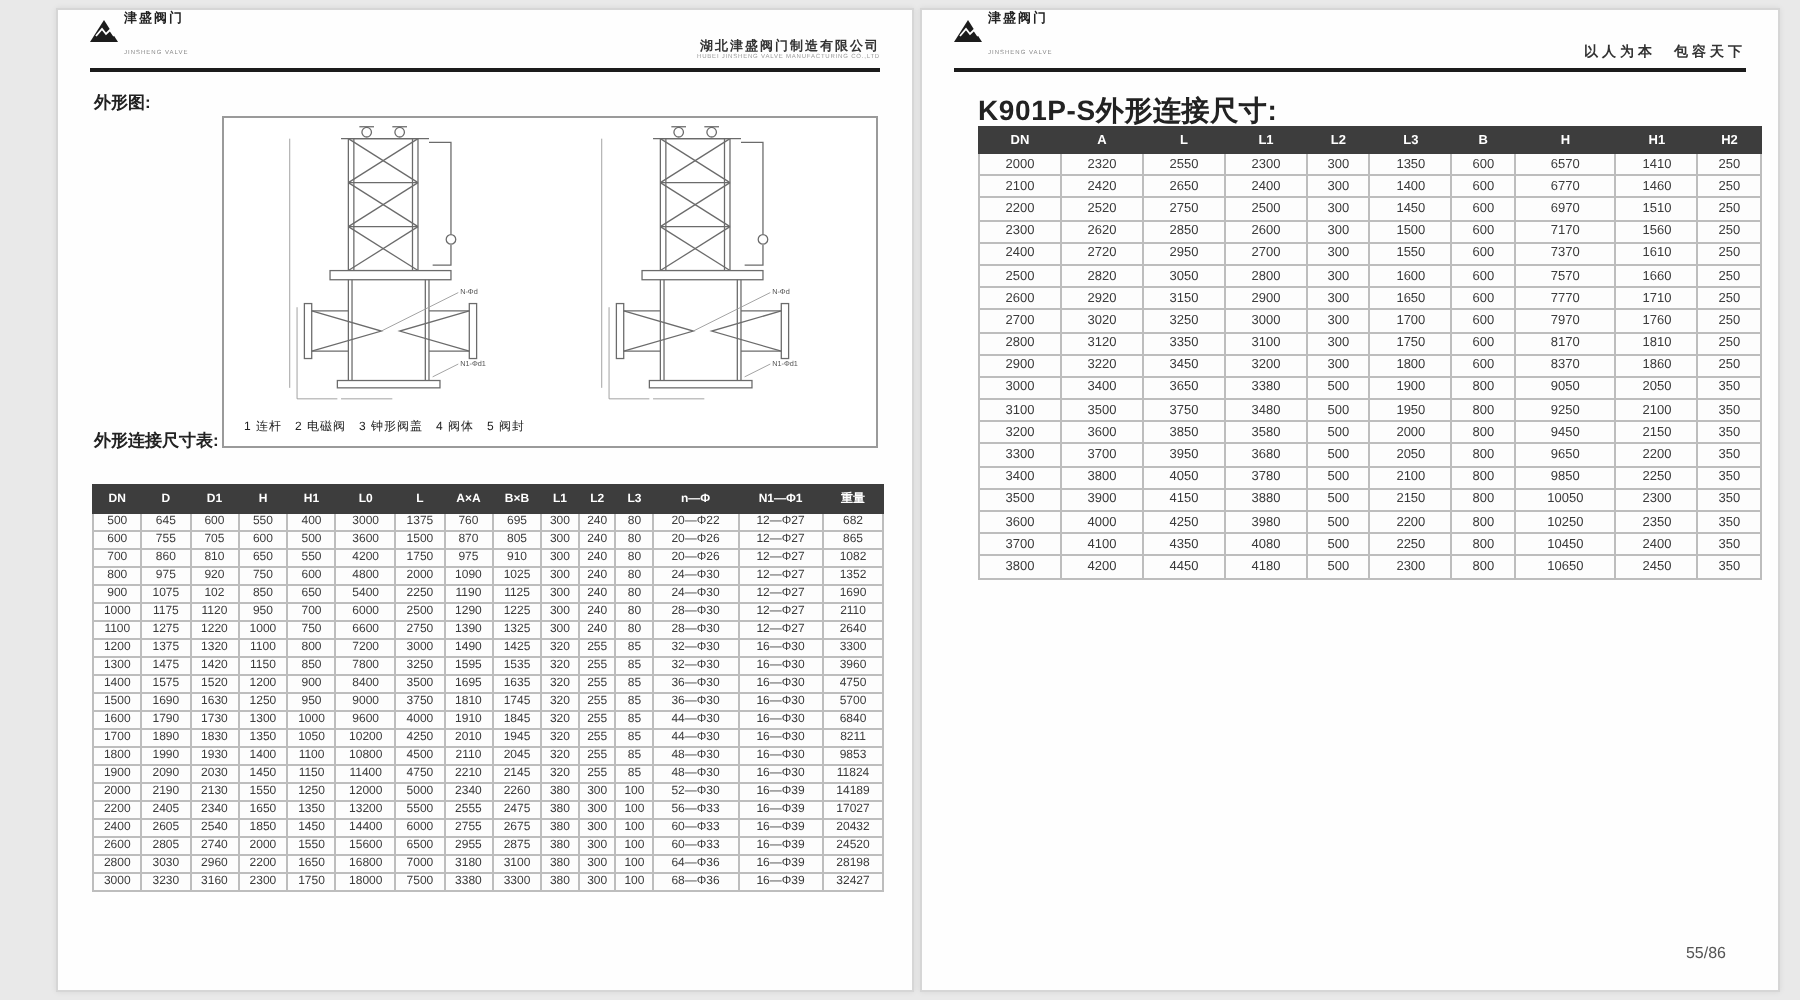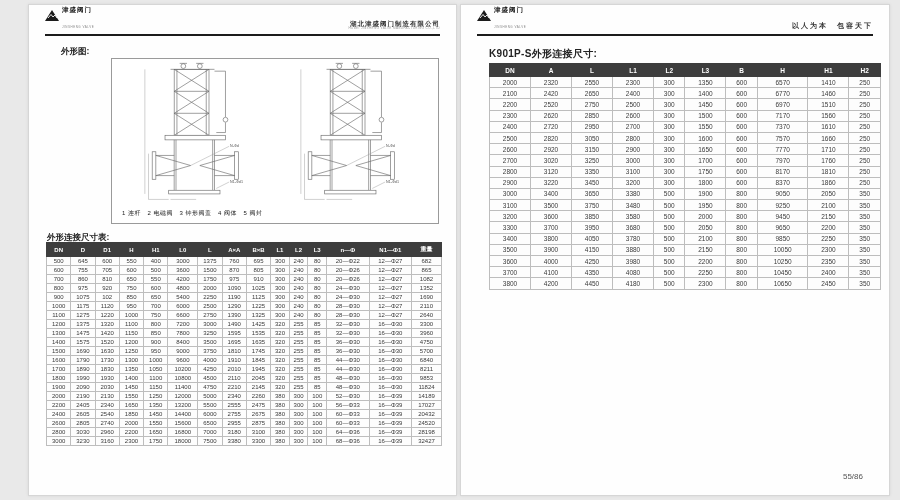--- a/index.html
+++ b/index.html
@@ -18,23 +18,23 @@
   .logo-txt { line-height:1; }
   .logo-name { font-size:6.5px; font-weight:bold; color:#222; letter-spacing:1px; }
   .logo-sub { font-size:3px; color:#888; letter-spacing:.5px; }
   .company-block { text-align:right; line-height:1.2; }
   .company-name { font-size:6.5px; color:#333; font-weight:bold; letter-spacing:1px; }
   .company-sub { font-size:3px; color:#999; letter-spacing:.4px; }
   .slogan { font-size:7px; color:#333; font-weight:bold; letter-spacing:2px; }
   .rule { height:2px; background:#1c1c1c; margin-top:3px; }
 
   .section-title { position:absolute; font-weight:bold; color:#222; }
-  .t-outline   { left:32px; top:41px; font-size:8.5px; }
-  .t-dimtable  { left:18px; top:227px; font-size:8.5px; }
-  .t-k901      { left:28px; top:42px; font-size:10px; letter-spacing:.3px; }
+  .t-outline   { left:18px; top:41px; font-size:8.5px; }
+  .t-dimtable  { left:18px; top:210px; font-size:8.5px; }
+  .t-k901      { left:28px; top:42px; font-size:14px; letter-spacing:.3px; }
 
   .diagram-box { position:absolute; left:82px; top:53px; width:328px; height:166px;
                  border:1px solid #9a9a9a; background:#fff; }
   .valve-svg { position:absolute; top:3px; width:148px; height:142px; }
   .valve-1 { left:12px; }
   .valve-2 { left:168px; }
   .legend { position:absolute; left:10px; bottom:5px; font-size:6px; color:#222; letter-spacing:.5px; }
 
   .tbl-wrap-left  { position:absolute; left:17px; top:237px; width:396px; }
   .tbl-wrap-right { position:absolute; left:28px; top:58px; width:392px; }

